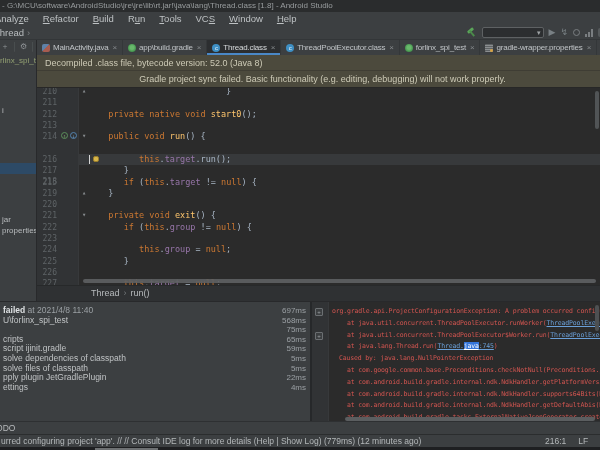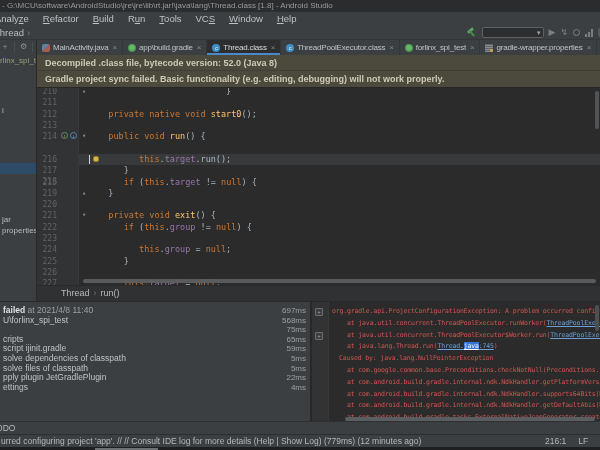--- a/index.html
+++ b/index.html
@@ -44,24 +44,24 @@
   .tab.active{background:#2c2e30;color:#d8dbdd;box-shadow:inset 0 -2px 0 #4a88c7;}
   .tclose{color:#85898c;font-size:8px;margin-left:1px;}
   .fico{flex:none;width:8px;height:8px;border-radius:50%;}
   .fico.java{border-radius:2px;background:linear-gradient(135deg,#5e81a8 50%,#a85c50 50%);}
   .fico.gradle{background:radial-gradient(circle at 50% 45%,#68b96b 0 30%,#3f8d4a 75%);}
   .fico.class{background:#3e8fc4;color:#eaf2f8;font-size:6px;line-height:8px;text-align:center;font-family:"Liberation Sans",sans-serif;}
   .fico.properties{border-radius:1px;background:repeating-linear-gradient(#5f6365 0 1px,#8b8e90 1px 2px);position:relative;}
   .fico.properties:after{content:"";position:absolute;right:0;bottom:0;width:3px;height:3px;background:#d8a343;border-radius:50%;}
 
   
-  .banner{position:absolute;left:37px;width:563px;background:#4c4a3d;color:#cdcab6;font-size:9px;overflow:hidden;white-space:nowrap;font-weight:bold;}
+  .banner{position:absolute;left:37px;width:563px;background:#4c4a3d;color:#cdcab6;font-size:9px;overflow:hidden;white-space:nowrap;}
   .banner .btext{padding-left:8px;}
   .banner1{top:55px;height:16px;line-height:16px;border-bottom:1px solid #3f3d34;}
-  .banner2{top:71px;height:17px;line-height:16px;border-bottom:1px solid #272727;}
+  .banner2{top:71px;height:17px;line-height:16px;border-bottom:1px solid #272727;text-align:center;}
   .blinks{position:absolute;right:5px;top:0;display:flex;gap:10px;margin-top:48px;}
   .blink{color:#6da2dc;text-decoration:underline;}
 
   
   .editor{position:absolute;left:37px;top:88px;width:563px;height:197px;background:#2b2b2b;overflow:hidden;}
   .egutter{position:absolute;left:0;top:0;width:42px;height:100%;background:#313335;border-right:1px solid #37393b;}
   .eline{position:absolute;left:0;width:100%;height:11.3px;}
   .eband{position:absolute;left:42px;right:0;top:0;height:100%;background:#37393b;}
   .lnum{position:absolute;left:0;top:1px;width:20px;text-align:right;font-family:"DejaVu Sans Mono",monospace;font-size:8px;color:#5f6467;}
   .ecode{position:absolute;left:56px;top:0;margin:0;font-family:"DejaVu Sans Mono","Liberation Mono",monospace;
@@ -70,21 +70,21 @@
   .oico{position:absolute;top:1px;width:7px;height:7px;border-radius:50%;font-size:5px;line-height:7px;text-align:center;}
   .oico.up{left:24px;border:1px solid #5c8f5c;color:#7fb569;}
   .oico.down{left:33px;border:1px solid #5483ae;color:#6fa0c8;}
   .caret{position:absolute;left:52px;top:1px;width:1px;height:9px;background:#d6d6d6;}
   .bulb{position:absolute;left:56px;top:2px;width:6px;height:6px;background:#d8b64a;border-radius:2px;border:1px solid #9a7e2c;}
   .tk-k{color:#cc7832;} .tk-d{color:#a9b7c6;} .tk-f{color:#9876aa;} .tk-m{color:#ffc66d;}
   .ehs{position:absolute;left:46px;right:4px;top:191px;height:4px;background:#5d6062;border-radius:2px;opacity:.92;}
   .evs{position:absolute;right:1px;top:3px;width:4px;height:38px;background:#515456;border-radius:2px;}
 
   .ecrumbs{position:absolute;left:37px;top:285px;width:563px;height:16px;background:#2f3133;border-top:1px solid #27292a;
-           font-size:9px;line-height:15px;color:#b6babc;padding-left:24px;white-space:nowrap;}
+           font-size:9px;line-height:15px;color:#b6babc;padding-left:54px;white-space:nowrap;}
   .ecrumbs .sep{color:#74787b;padding:0 4px;}
 
   
   .buildpanel{position:absolute;left:0;top:301px;width:600px;height:120px;background:#3c3f41;border-top:1px solid #28292b;overflow:hidden;}
   .btree{position:absolute;left:0;top:0;width:310px;height:120px;overflow:hidden;}
   .trow{position:absolute;left:0;width:100%;height:9.6px;font-size:8.5px;line-height:9.6px;}
   .tlabel{position:absolute;left:3px;color:#c0c3c5;white-space:pre;}
   .tlabel b{color:#dde0e2;font-weight:bold;}
   .tlabel .dim{color:#9ba0a4;}
   .tms{position:absolute;right:4px;color:#9ba0a4;font-size:8px;}

